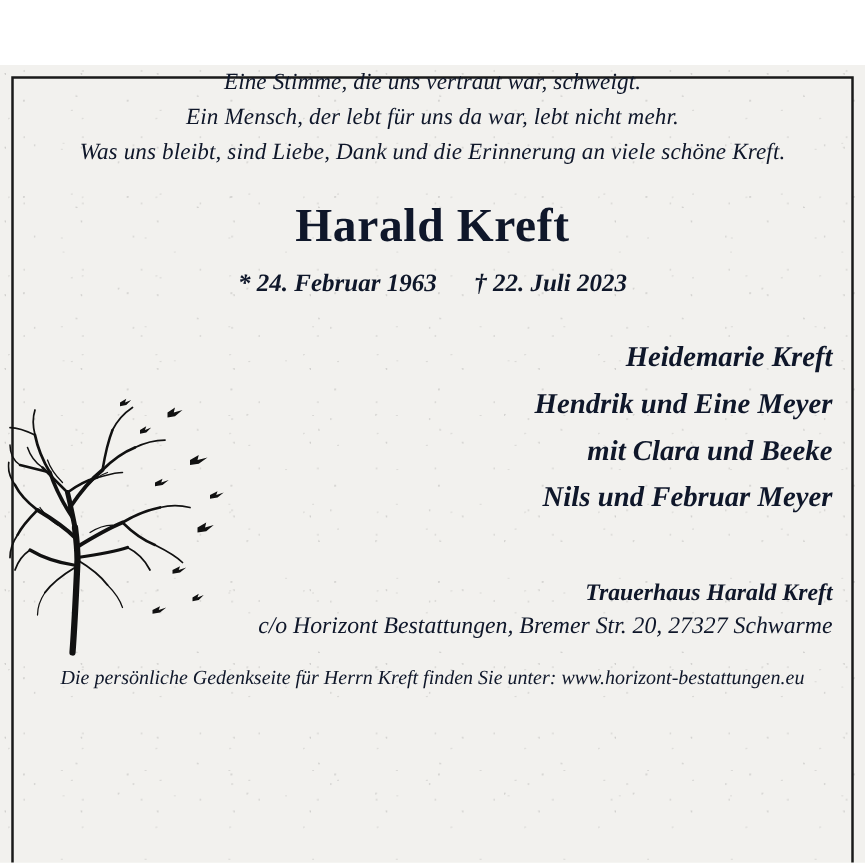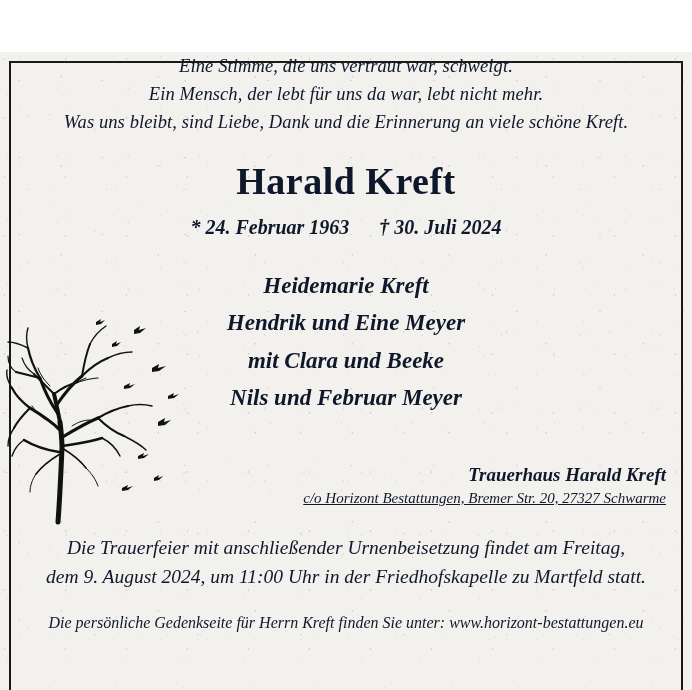--- a/index.html
+++ b/index.html
@@ -83,41 +83,41 @@
     font-weight: bold;
     font-style: italic;
   }
   .dates .sep {
     display: inline-block;
     width: 30px;
   }
   .family {
     margin-top: 28px;
     line-height: 1.62;
+    text-align: right;
   }
   .family-line {
     font-size: 23px;
     font-weight: bold;
     font-style: italic;
   }
   .mourning-house {
     margin-top: 48px;
     text-align: right;
     padding-left: 12px;
   }
   .mh-title {
     font-size: 19px;
     font-weight: bold;
     font-style: italic;
   }
   .mh-address {
-    font-size: 15px;
+    font-size: 19px;
     font-style: italic;
     margin-top: 4px;
-    text-decoration: underline;
   }
   .ceremony {
     margin-top: 26px;
     line-height: 1.5;
   }
   .ceremony-line {
     font-size: 19.5px;
     font-style: italic;
   }
   .memorial {
@@ -210,38 +210,34 @@
 
     <div class="verse">
       <div class="verse-line">Eine Stimme, die uns vertraut war, schweigt.</div>
       <div class="verse-line">Ein Mensch, der lebt für uns da war, lebt nicht mehr.</div>
       <div class="verse-line l3">Was uns bleibt, sind Liebe, Dank und die Erinnerung an viele schöne Kreft.</div>
     </div>
 
     <div class="deceased-name">Harald Kreft</div>
 
     <div class="dates">
-      <span>* 24. Februar 1963</span><span class="sep"></span><span>† 30. Juli 2024</span>
+      <span>* 24. Februar 1963</span><span class="sep"></span><span>† 22. Juli 2023</span>
     </div>
 
     <div class="family">
       <div class="family-line">Heidemarie Kreft</div>
       <div class="family-line">Hendrik und Eine Meyer</div>
       <div class="family-line">mit Clara und Beeke</div>
       <div class="family-line">Nils und Februar Meyer</div>
     </div>
 
     <div class="mourning-house">
       <div class="mh-title">Trauerhaus Harald Kreft</div>
       <div class="mh-address">c/o Horizont Bestattungen, Bremer Str. 20, 27327 Schwarme</div>
     </div>
 
-    <div class="ceremony">
-      <div class="ceremony-line">Die Trauerfeier mit anschließender Urnenbeisetzung findet am Freitag,</div>
-      <div class="ceremony-line">dem 9. August 2024, um 11:00 Uhr in der Friedhofskapelle zu Martfeld statt.</div>
-    </div>
 
     <div class="memorial">
       <div class="memorial-line">Die persönliche Gedenkseite für Herrn Kreft finden Sie unter: www.horizont-bestattungen.eu</div>
     </div>
 
   </div>
 </div>
 
 </body></html>

